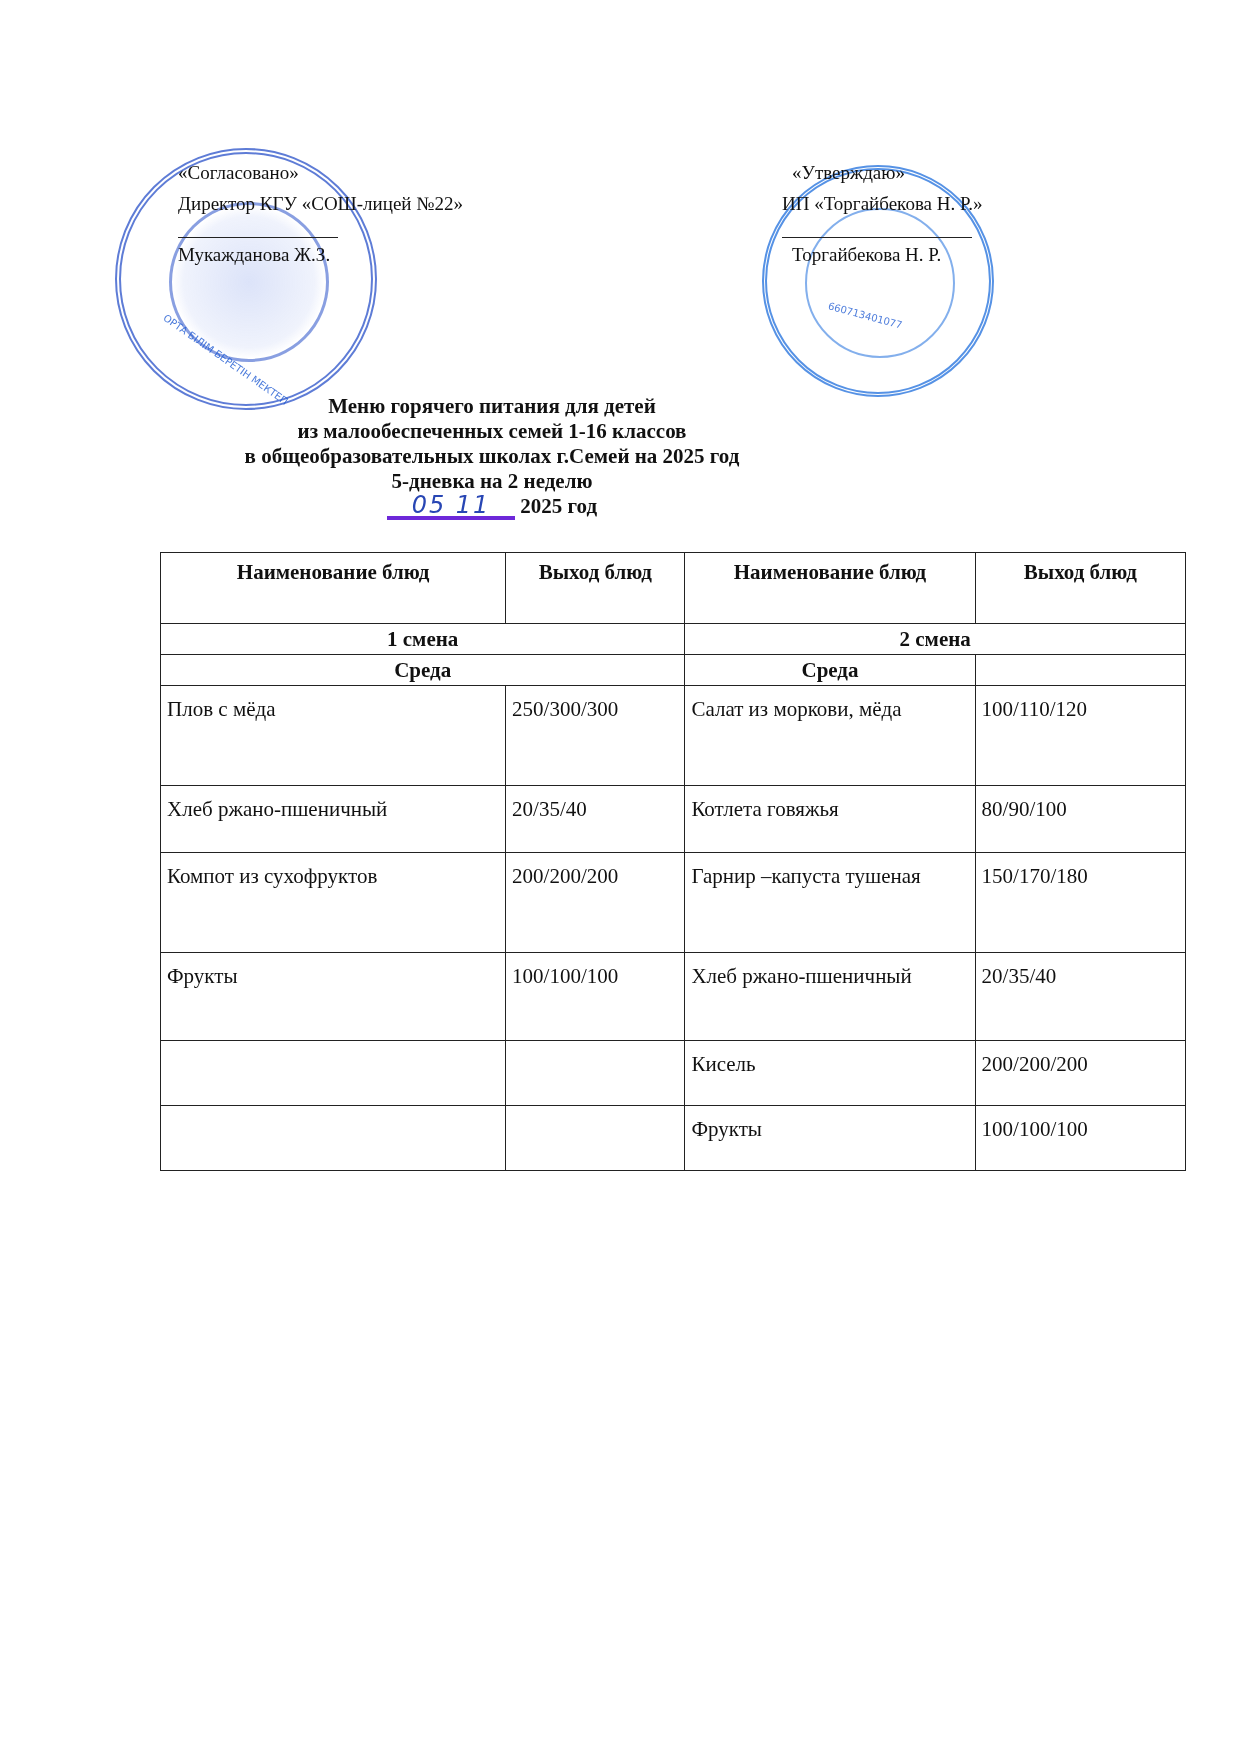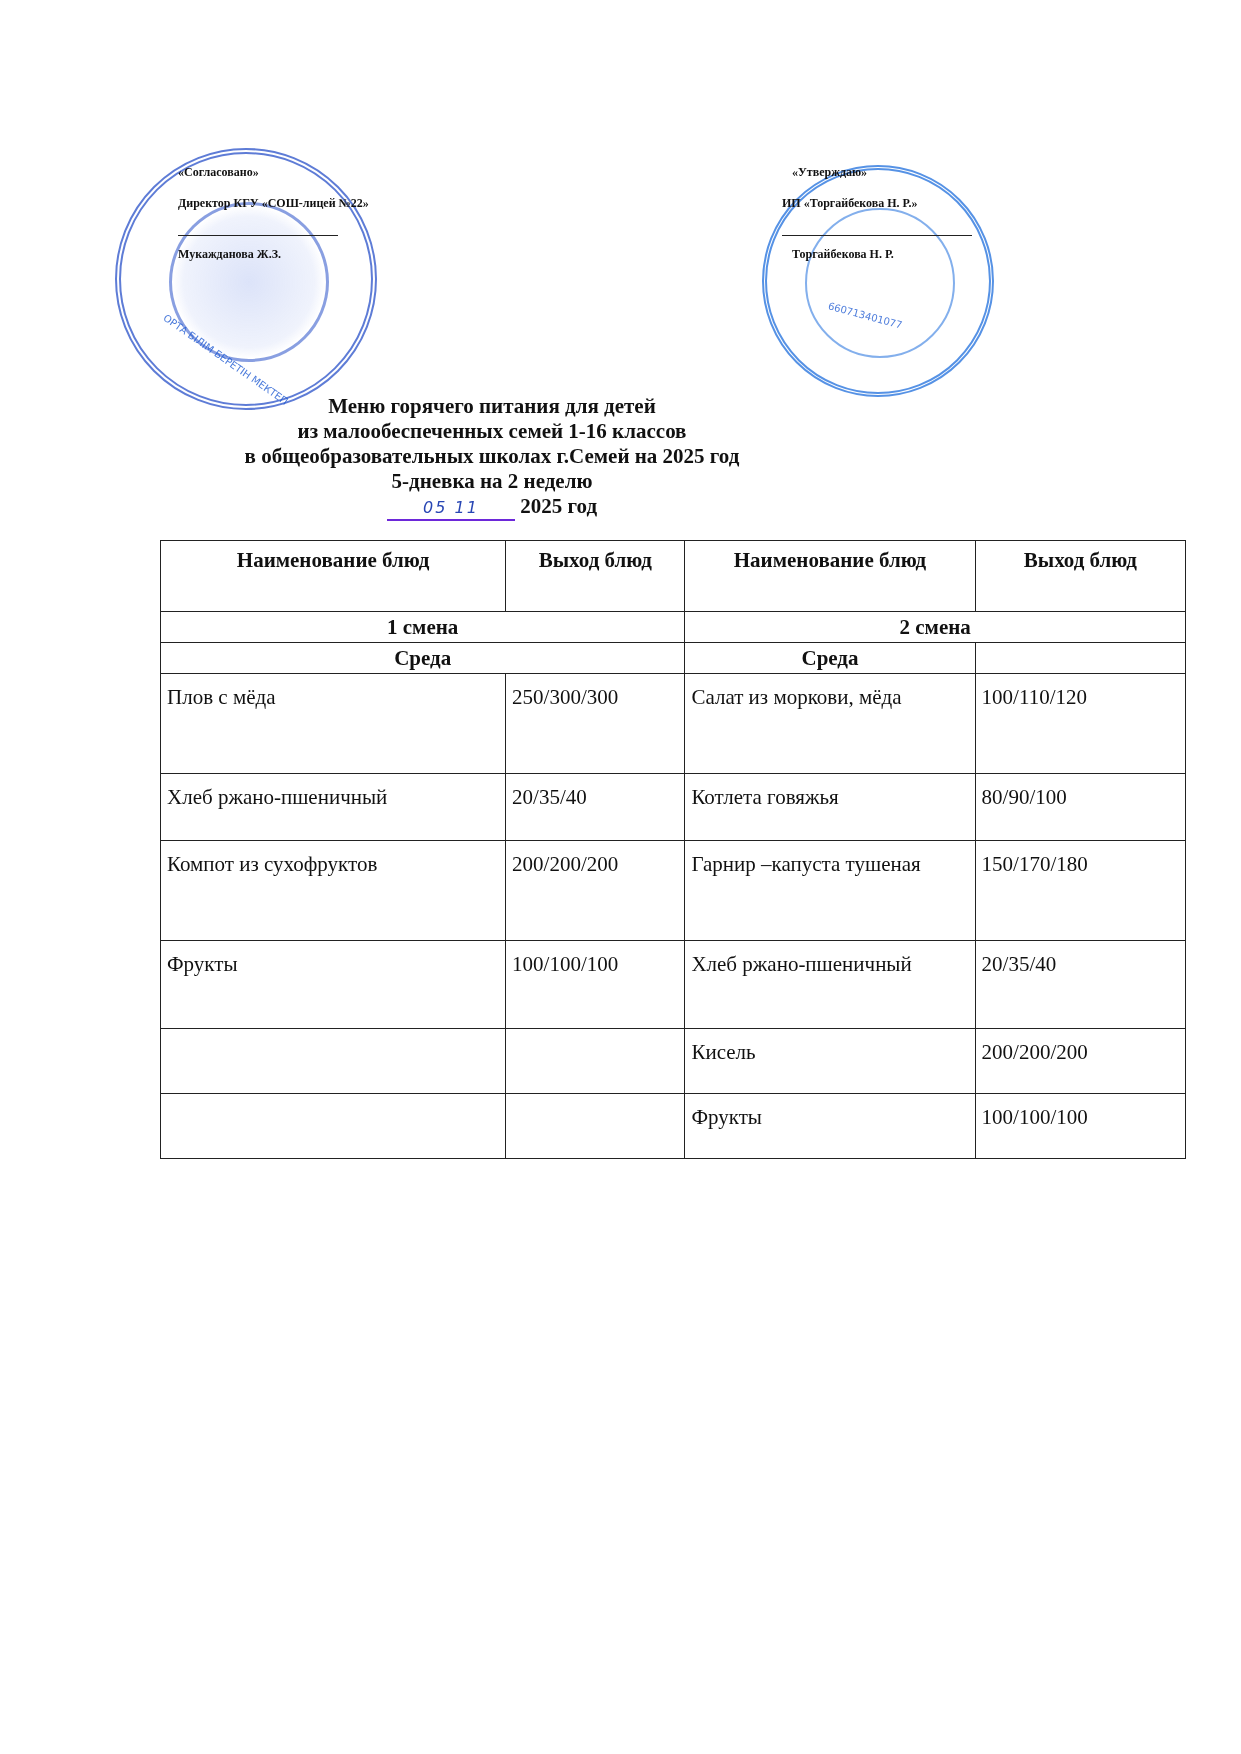--- a/index.html
+++ b/index.html
@@ -1,19 +1,19 @@
 <!DOCTYPE html>
 <html><head>
   <meta charset="utf-8">
   <style>
     html, body { margin: 0; padding: 0; background: #ffffff; }
     body { width: 1241px; height: 1754px; position: relative; overflow: hidden;
            font-family: "Liberation Serif", "DejaVu Serif", serif; color: #111; }
 
-    .approval { position: absolute; font-size: 12px; line-height: 31px; font-weight: bold; }
+    .approval { position: absolute; font-size: 19px; line-height: 31px; }
     .approval .ln { display: block; white-space: nowrap; }
     #left-approval { left: 178px; top: 157px; }
     #right-approval { left: 782px; top: 157px; }
     .sig-line { display: inline-block; width: 160px; border-bottom: 1px solid #222; height: 1px; vertical-align: middle; }
 
     .stamp { position: absolute; border-radius: 50%; pointer-events: none; }
     #stamp-left { left: 115px; top: 148px; width: 262px; height: 262px;
                   border: 6px double rgba(40,80,200,0.75); box-sizing: border-box; }
     #stamp-left .inner { position: absolute; left: 48px; top: 48px; width: 154px; height: 154px;
                   border-radius: 50%; border: 3px solid rgba(40,80,200,0.55);
@@ -21,25 +21,25 @@
     #stamp-right { left: 762px; top: 165px; width: 232px; height: 232px;
                   border: 5px double rgba(30,110,220,0.75); box-sizing: border-box; }
     #stamp-right .inner { position: absolute; left: 38px; top: 38px; width: 146px; height: 146px;
                   border-radius: 50%; border: 2px solid rgba(30,110,220,0.55); }
     .stamp-text { position: absolute; font-family: "DejaVu Sans", sans-serif; font-size: 10px;
                   color: rgba(30,90,210,0.8); white-space: nowrap; }
 
     #title-block { position: absolute; left: 0; width: 984px; top: 394px; text-align: center;
                    font-weight: bold; font-size: 21px; line-height: 25px; }
     #title-block .ln { display: block; }
-    .date-hand { display: inline-block; width: 128px; border-bottom: 2px solid #6d28d9;
+    .date-hand { display: inline-block; width: 128px; border-bottom: 4px solid #6d28d9;
                  font-family: "DejaVu Sans", sans-serif; font-weight: normal; font-style: italic;
-                 color: #2846b4; font-size: 16px; letter-spacing: 2px; text-align: center; line-height: 22px; }
+                 color: #2846b4; font-size: 24px; letter-spacing: 2px; text-align: center; line-height: 22px; }
 
-    #menu-table { position: absolute; left: 160px; top: 540px; width: 1026px;
+    #menu-table { position: absolute; left: 160px; top: 552px; width: 1026px;
                   border-collapse: collapse; table-layout: fixed; font-size: 21px; }
     #menu-table td { border: 1.5px solid #222; padding: 4px 6px 0 6px; vertical-align: top; line-height: 38px; }
     #menu-table .hdr td { font-weight: bold; text-align: center; height: 66px; line-height: 30px; }
     #menu-table .shift td, #menu-table .day td { font-weight: bold; text-align: center; padding-top: 0; line-height: 30px; }
     #menu-table .shift td { height: 30px; }
     #menu-table .day td { height: 30px; }
     .c1 { width: 333px; } .c2 { width: 173px; } .c3 { width: 280px; } .c4 { width: 203px; }
     .r1 td { height: 95px; } .r2 td { height: 62px; } .r3 td { height: 95px; }
     .r4 td { height: 83px; } .r5 td { height: 60px; } .r6 td { height: 60px; }
   </style>

